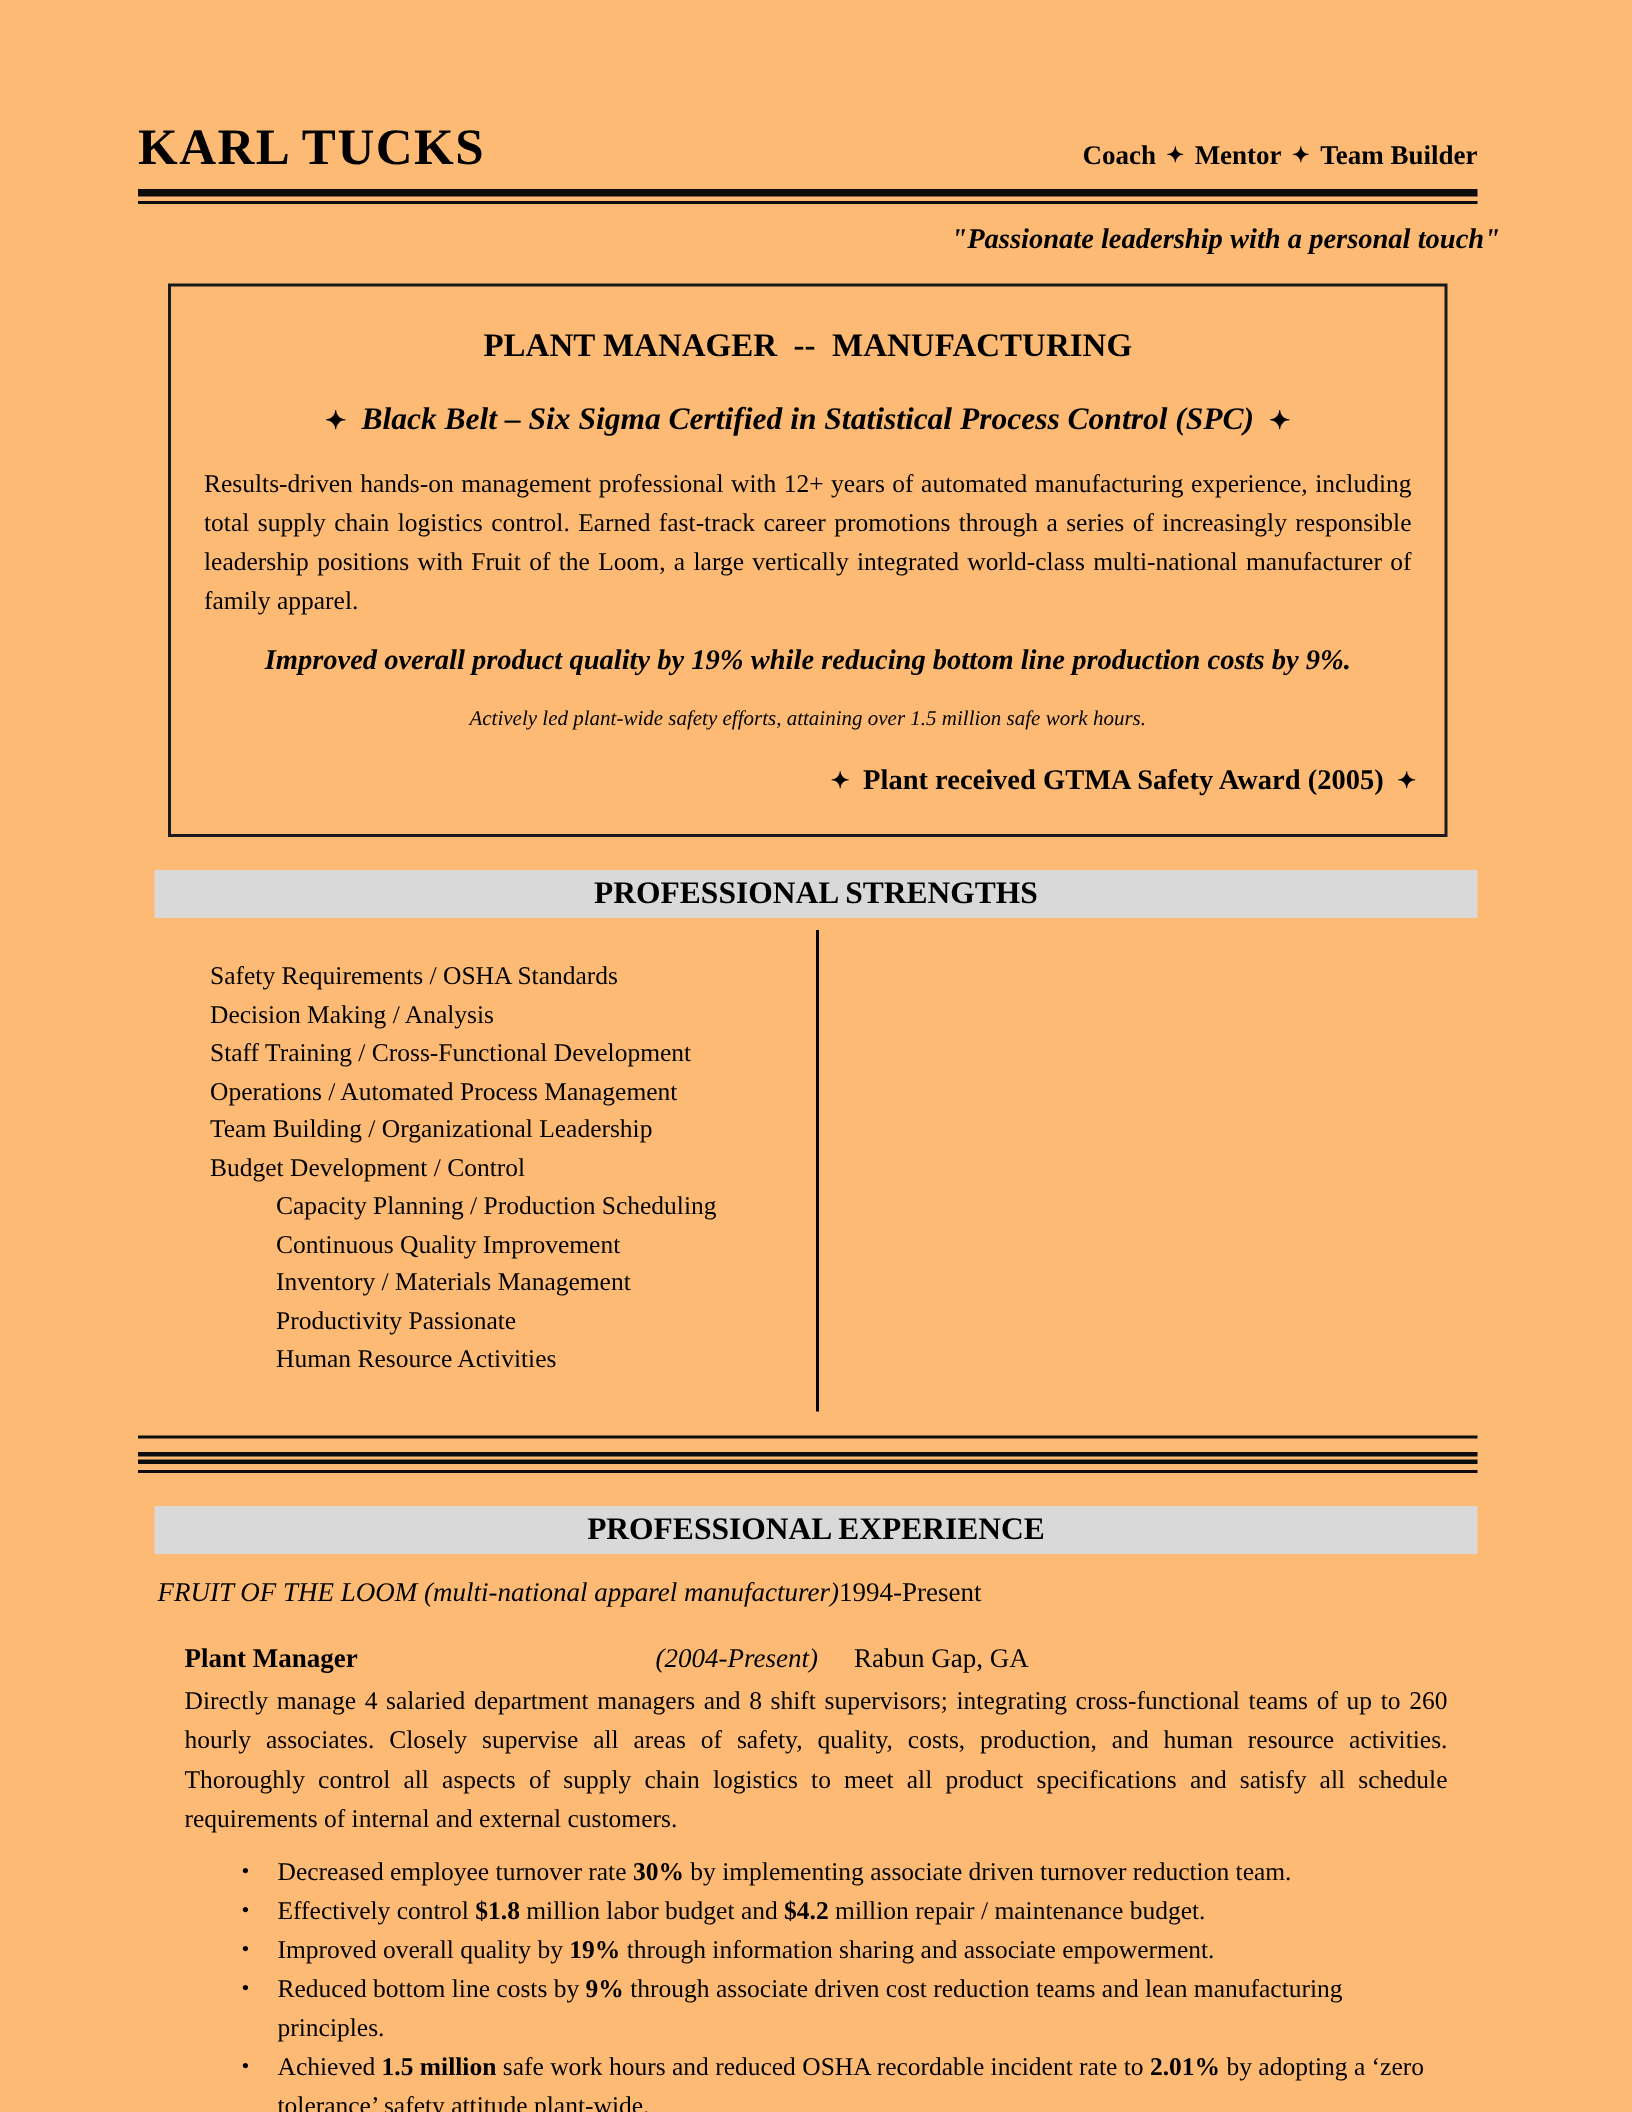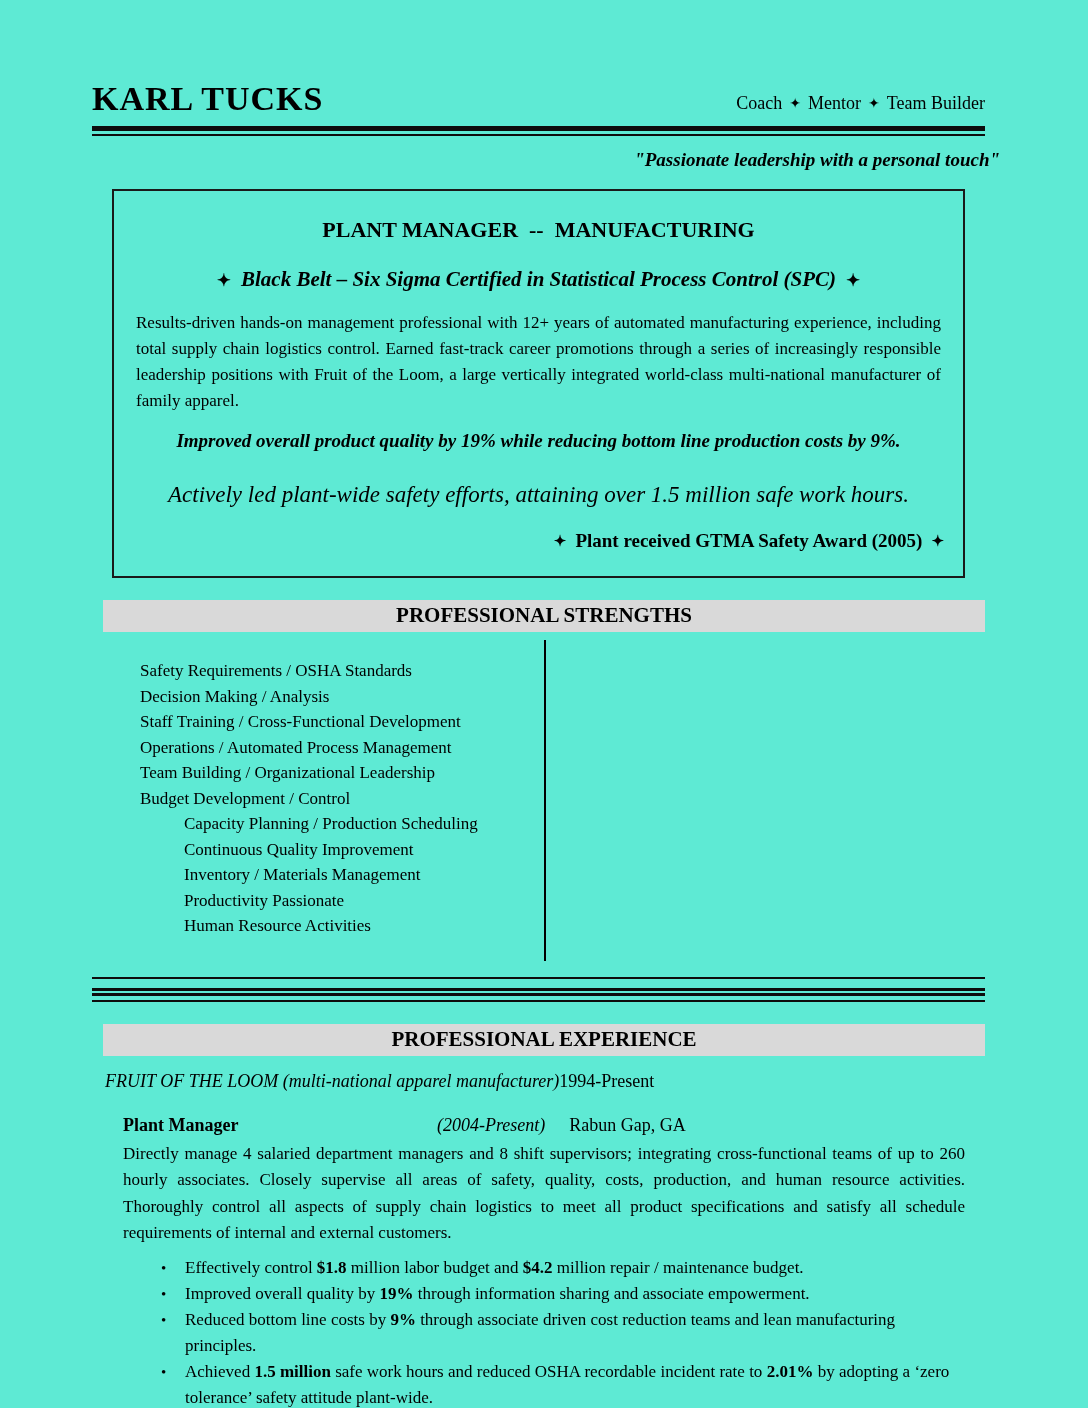--- a/index.html
+++ b/index.html
@@ -1,32 +1,32 @@
 <!DOCTYPE html>
 <html><head>
 <meta charset="utf-8">
 <style>
   html,body { margin:0; padding:0; background:#ffffff; }
   .page {
     position:relative;
     width:1088px; height:1408px;
-    background:#5eead4;
+    background:#fdba74;
     color:#000;
     font-family:"Liberation Serif", serif;
     overflow:hidden;
   }
   .pre { white-space:pre-wrap; }
 
   
   .header-row {
     display:flex; justify-content:space-between; align-items:flex-end;
     margin:80px 103px 0 92px;
   }
   .name { font-size:34px; font-weight:bold; letter-spacing:1px; line-height:38px; }
-  .tagline { font-size:18px; font-weight:normal; padding-bottom:4px; }
+  .tagline { font-size:18px; font-weight:bold; padding-bottom:4px; }
   .tagline .star { font-size:14px; padding:0 7px; position:relative; top:-1px; }
 
   .header-rule { margin:8px 103px 0 92px; }
   .header-rule .thick { border-top:5px solid #0d0d0d; }
   .header-rule .thin  { border-top:2px solid #0d0d0d; margin-top:3px; }
 
   .quote {
     text-align:right; margin:13px 88px 0 0;
     font-size:19px; font-weight:bold; font-style:italic;
   }
@@ -35,21 +35,21 @@
   .summary-box {
     margin:18px 123px 0 112px;
     border:2px solid #1a1a1a;
     padding:12px 10px 24px 10px;
   }
   .box-title  { text-align:center; font-size:22px; font-weight:bold; margin-top:14px; }
   .box-cert   { text-align:center; font-size:21px; font-weight:bold; font-style:italic; margin-top:24px; }
   .box-cert .star { font-style:normal; font-size:17px; padding:0 10px; }
   .box-para   { font-size:17px; line-height:26px; text-align:justify; margin:18px 12px 0 12px; }
   .box-bold-line   { text-align:center; font-weight:bold; font-style:italic; font-size:19px; margin-top:16px; }
-  .box-italic-line { text-align:center; font-style:italic; font-size:23px; margin-top:30px; }
+  .box-italic-line { text-align:center; font-style:italic; font-size:14px; margin-top:20px; }
   .box-award  { text-align:right; font-weight:bold; font-size:19px; margin-top:22px; }
   .box-award .star { font-size:15px; padding:0 9px; position:relative; top:-1px; }
 
   
   .section-banner {
     margin:22px 103px 0 103px;
     background:#d9d9d9;
     text-align:center; font-size:21px; font-weight:bold;
     padding:3px 0 4px 0;
   }
@@ -155,20 +155,21 @@
 
   <div class="job-row">
     <span class="job-title">Plant Manager</span>
     <span class="job-period">(2004-Present)</span>
     <span class="job-location">Rabun Gap, GA</span>
   </div>
 
   <div class="job-desc">Directly manage 4 salaried department managers and 8 shift supervisors; integrating cross-functional teams of up to 260 hourly associates.  Closely supervise all areas of safety, quality, costs, production, and human resource activities.  Thoroughly control all aspects of supply chain logistics to meet all product specifications and satisfy all schedule requirements of internal and external customers.</div>
 
   <ul class="bullets">
+      <li><span>Decreased employee turnover rate </span><span style="font-weight: bold;">30%</span><span> by implementing associate driven turnover reduction team.</span></li>
       <li><span>Effectively control </span><span style="font-weight: bold;">$1.8</span><span> million labor budget and </span><span style="font-weight: bold;">$4.2</span><span> million repair / maintenance budget.</span></li>
       <li><span>Improved overall quality by </span><span style="font-weight: bold;">19%</span><span> through information sharing and associate empowerment.</span></li>
       <li><span>Reduced bottom line costs by </span><span style="font-weight: bold;">9%</span><span> through associate driven cost reduction teams and lean manufacturing principles.</span></li>
       <li><span>Achieved </span><span style="font-weight: bold;">1.5 million</span><span> safe work hours and reduced OSHA recordable incident rate to </span><span style="font-weight: bold;">2.01%</span><span> by adopting a ‘zero tolerance’ safety attitude plant-wide.</span></li>
     </ul>
 
   <div class="footer-rule"></div>
 
   <div class="footer">
     <span>P.O. Box 777, Rabun Gap, GA 30568</span><span class="star">✦</span><span>706-555-6509 residence</span><span class="star">✦</span><span>706-555-0902 mobile</span>

